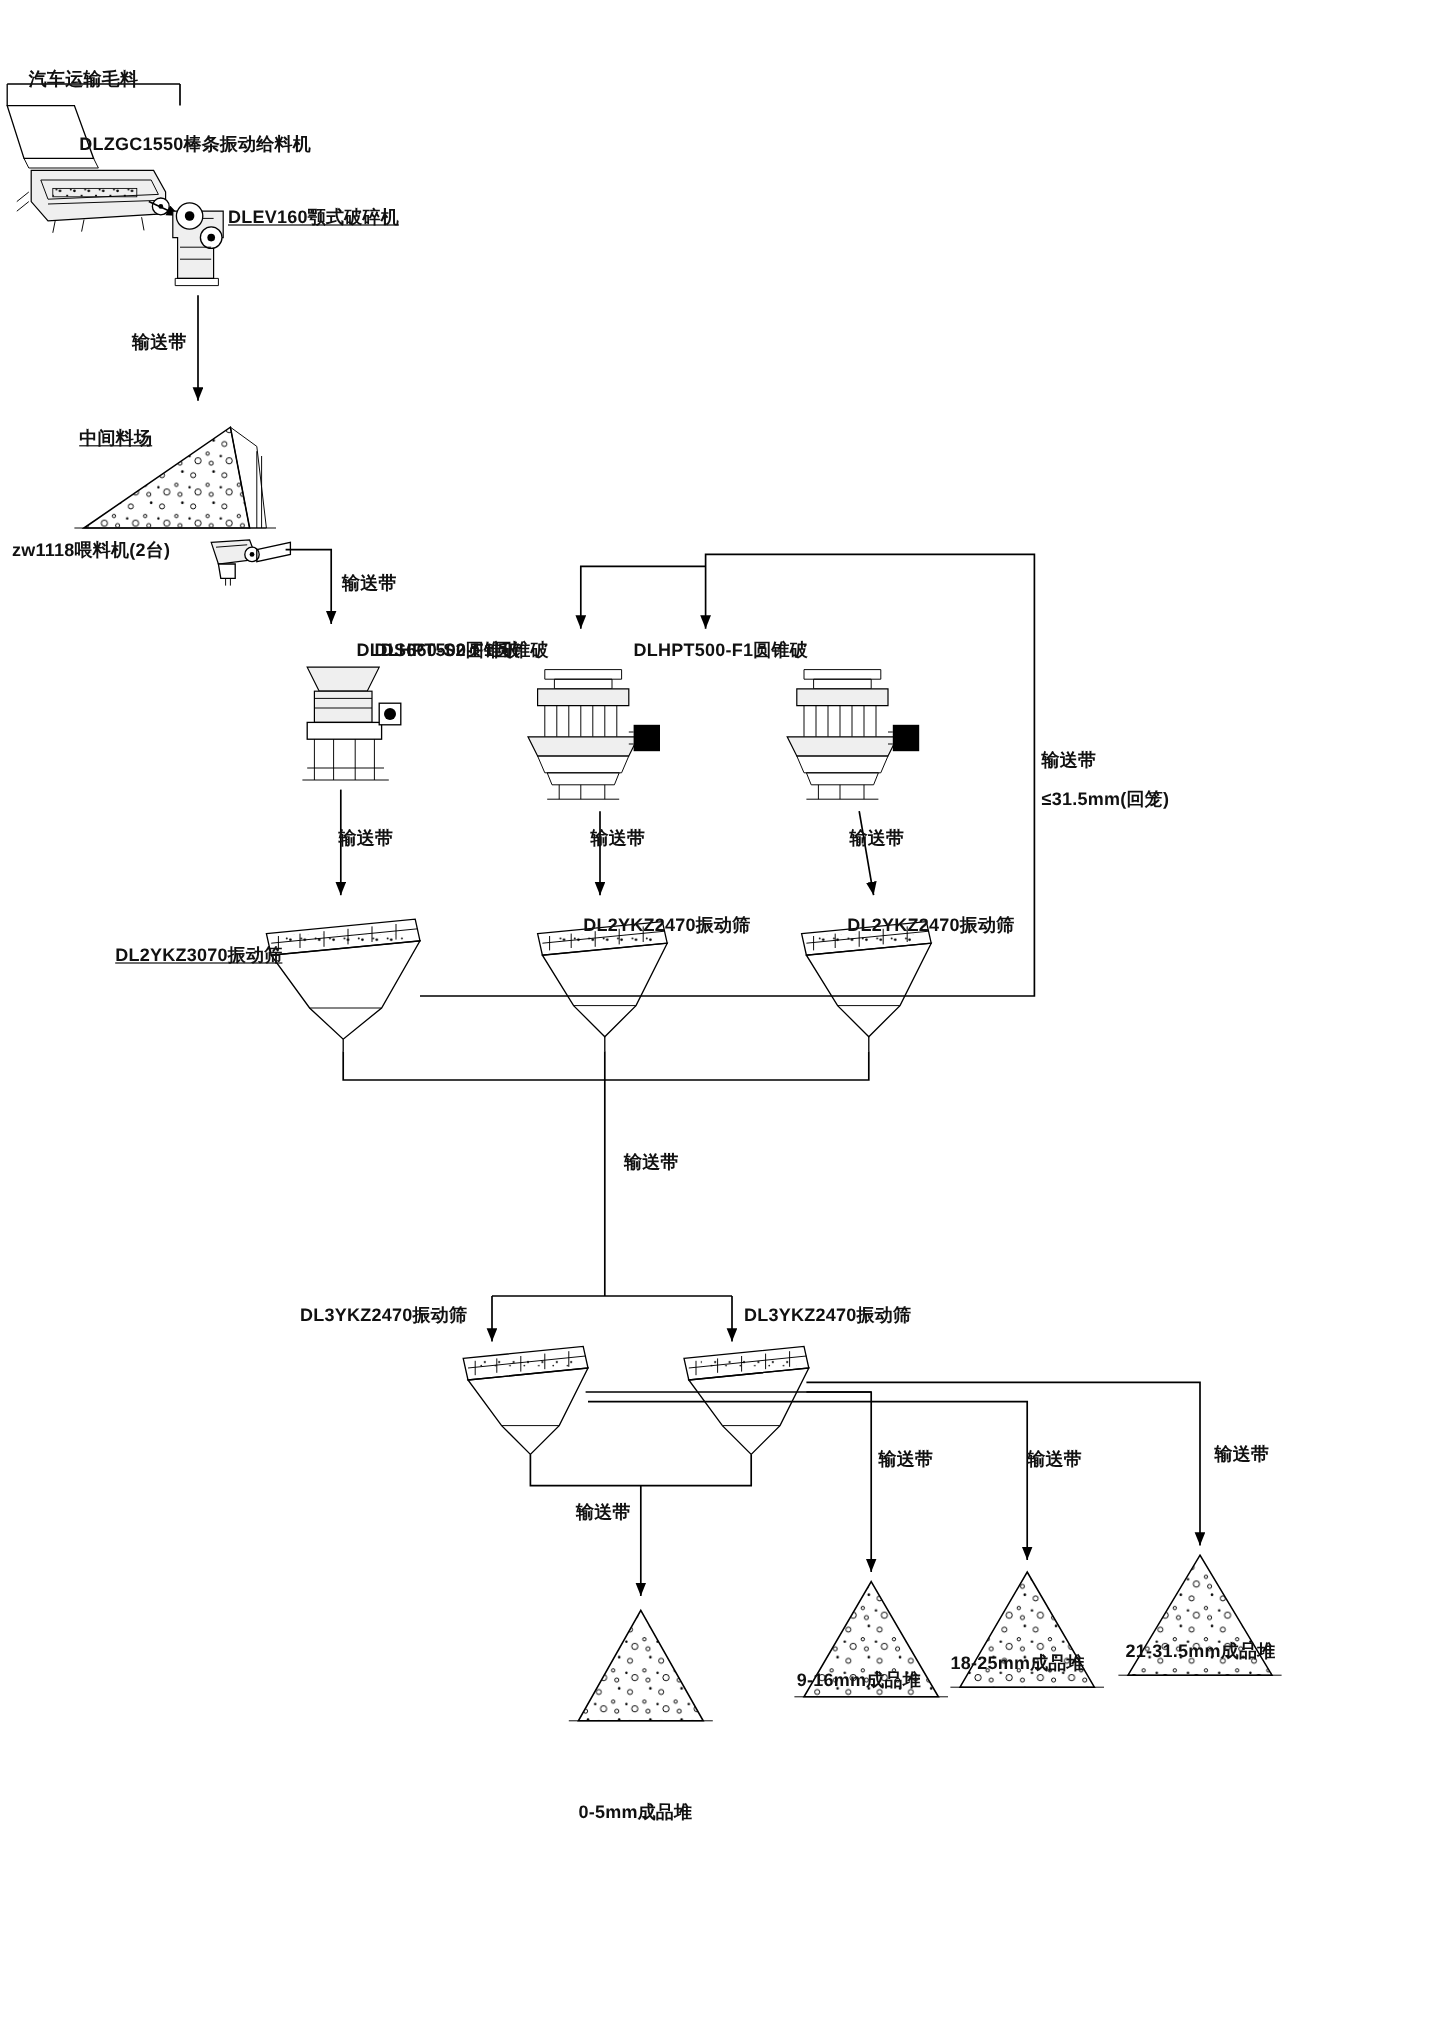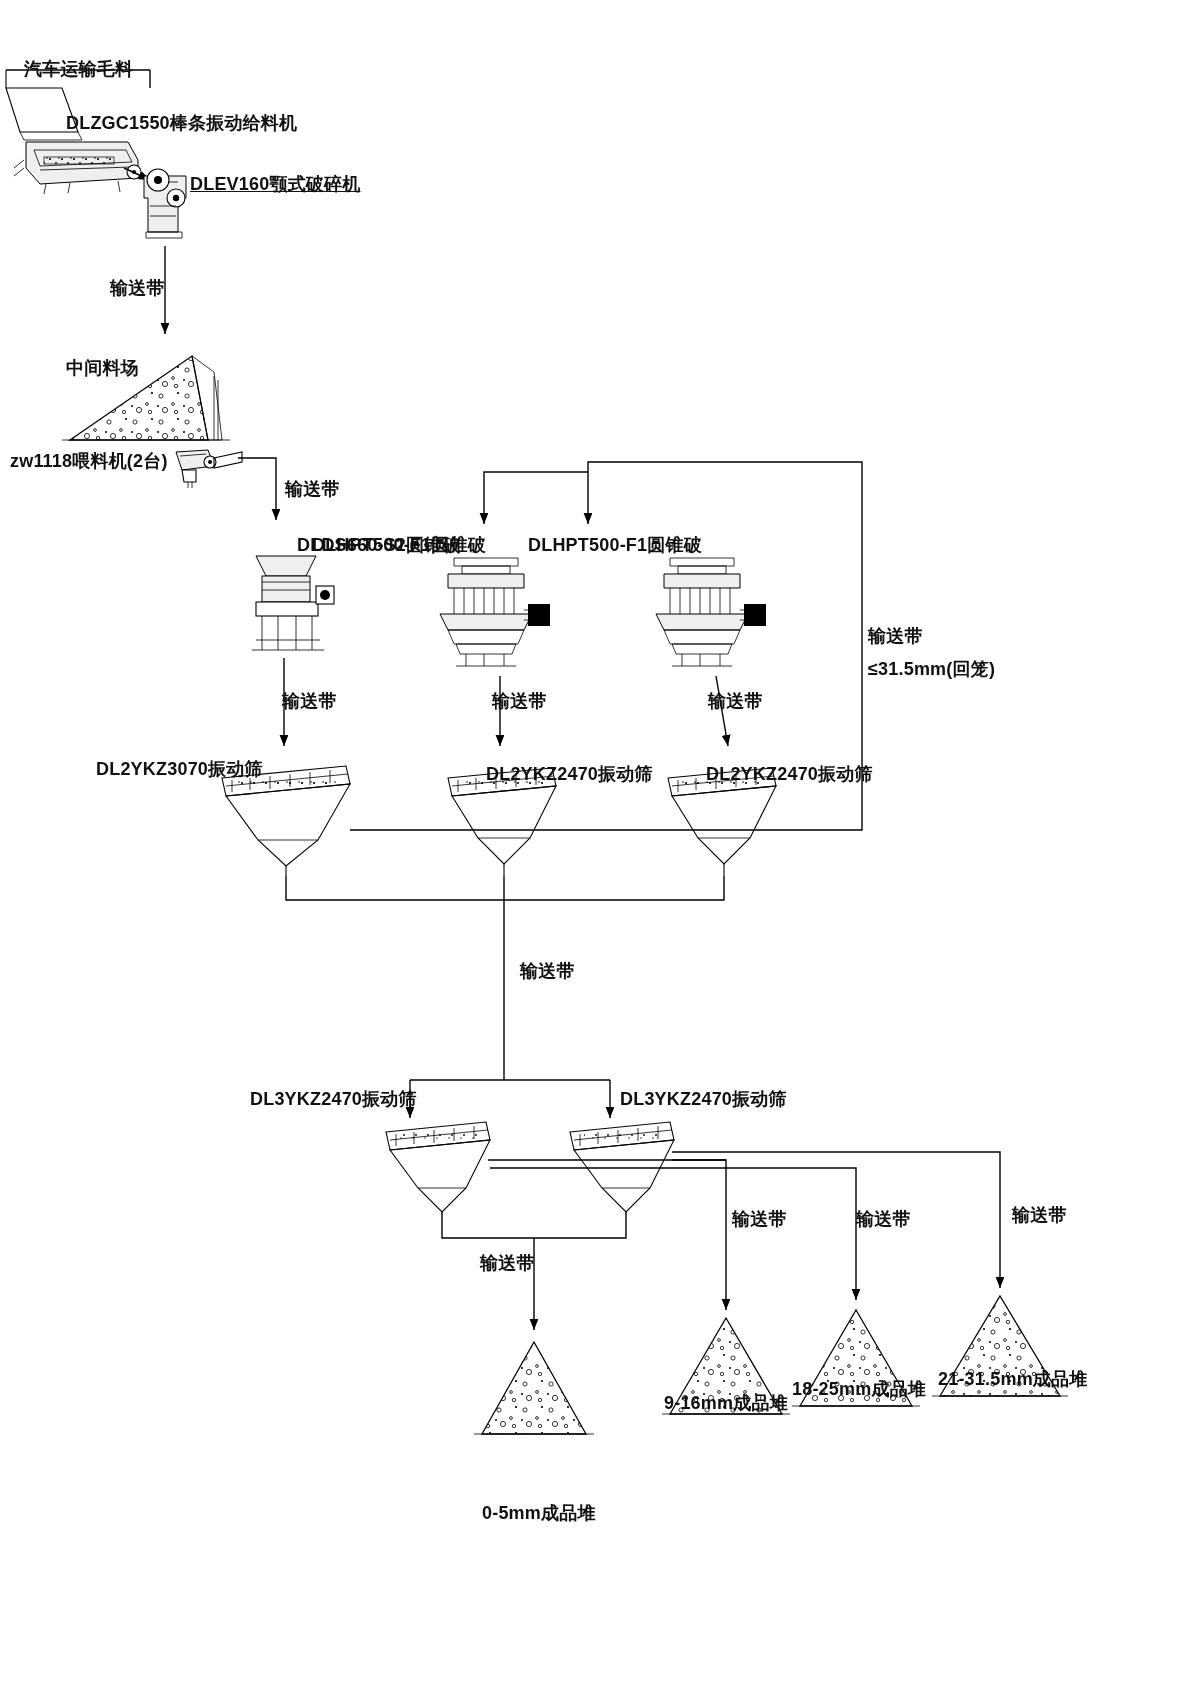--- a/index.html
+++ b/index.html
@@ -1,19 +1,19 @@
 <!DOCTYPE html>
 <html lang="zh"><head>
 <meta charset="utf-8">
 <style>
   html,body{margin:0;padding:0;background:#ffffff;}
   body{width:1200px;height:1700px;position:relative;overflow:hidden;
        font-family:"Liberation Sans","DejaVu Sans",sans-serif;color:#000;}
   #stage{position:absolute;inset:0;}
-  .lbl{position:absolute;font-size:18px;font-weight:bold;white-space:nowrap;
+  .lbl{position:absolute;font-size:15px;font-weight:bold;white-space:nowrap;
        letter-spacing:.2px;line-height:1.25;color:#111;}
   svg{position:absolute;left:0;top:0;width:1200px;height:1700px;overflow:visible;}
   .ln{stroke:#000;stroke-width:1.4;fill:none;}
   .ln2{stroke:#000;stroke-width:1.1;fill:none;}
   .thin{stroke:#000;stroke-width:.8;fill:none;}
   .fillw{fill:#fff;stroke:#000;stroke-width:1.1;}
   .fillk{fill:#000;}
   .fillgg{fill:#efefef;stroke:#000;stroke-width:1;}
 </style>
 </head>
@@ -217,37 +217,37 @@
     <path class="thin" d="M932,1396 L1068,1396"></path>
   </g>
 </svg>
 
 <div class="lbl" style="left:24px;top:58px;">汽车运输毛料</div>
 <div class="lbl" style="left:66px;top:112px;">DLZGC1550棒条振动给料机</div>
 <div class="lbl" style="left:190px;top:173px;text-decoration:underline;">DLEV160颚式破碎机</div>
 
 <div class="lbl" style="left:110px;top:277px;">输送带</div>
 
-<div class="lbl" style="left:66px;top:357px;">中间料场</div>
+<div class="lbl" style="left:66px;top:357px;text-decoration:underline;">中间料场</div>
 <div class="lbl" style="left:10px;top:450px;">zw1118喂料机(2台)</div>
 <div class="lbl" style="left:285px;top:478px;">输送带</div>
 
 <div class="lbl" style="left:297px;top:534px;">DLDS660-S2圆锥破</div>
 
 <div class="lbl" style="left:312px;top:534px;">DLHPT500-F1圆锥破</div>
 <div class="lbl" style="left:528px;top:534px;">DLHPT500-F1圆锥破</div>
 
 <div class="lbl" style="left:282px;top:690px;">输送带</div>
 <div class="lbl" style="left:492px;top:690px;">输送带</div>
 <div class="lbl" style="left:708px;top:690px;">输送带</div>
 
 <div class="lbl" style="left:868px;top:625px;">输送带</div>
 <div class="lbl" style="left:868px;top:658px;">≤31.5mm(回笼)</div>
 
-<div class="lbl" style="left:96px;top:758px;">DL2YKZ3070振动筛</div>
+<div class="lbl" style="left:96px;top:788px;text-decoration:underline;">DL2YKZ3070振动筛</div>
 <div class="lbl" style="left:486px;top:763px;">DL2YKZ2470振动筛</div>
 <div class="lbl" style="left:706px;top:763px;">DL2YKZ2470振动筛</div>
 
 <div class="lbl" style="left:520px;top:960px;">输送带</div>
 
 <div class="lbl" style="left:250px;top:1088px;">DL3YKZ2470振动筛</div>
 <div class="lbl" style="left:620px;top:1088px;">DL3YKZ2470振动筛</div>
 
 <div class="lbl" style="left:480px;top:1252px;">输送带</div>
 <div class="lbl" style="left:732px;top:1208px;">输送带</div>

